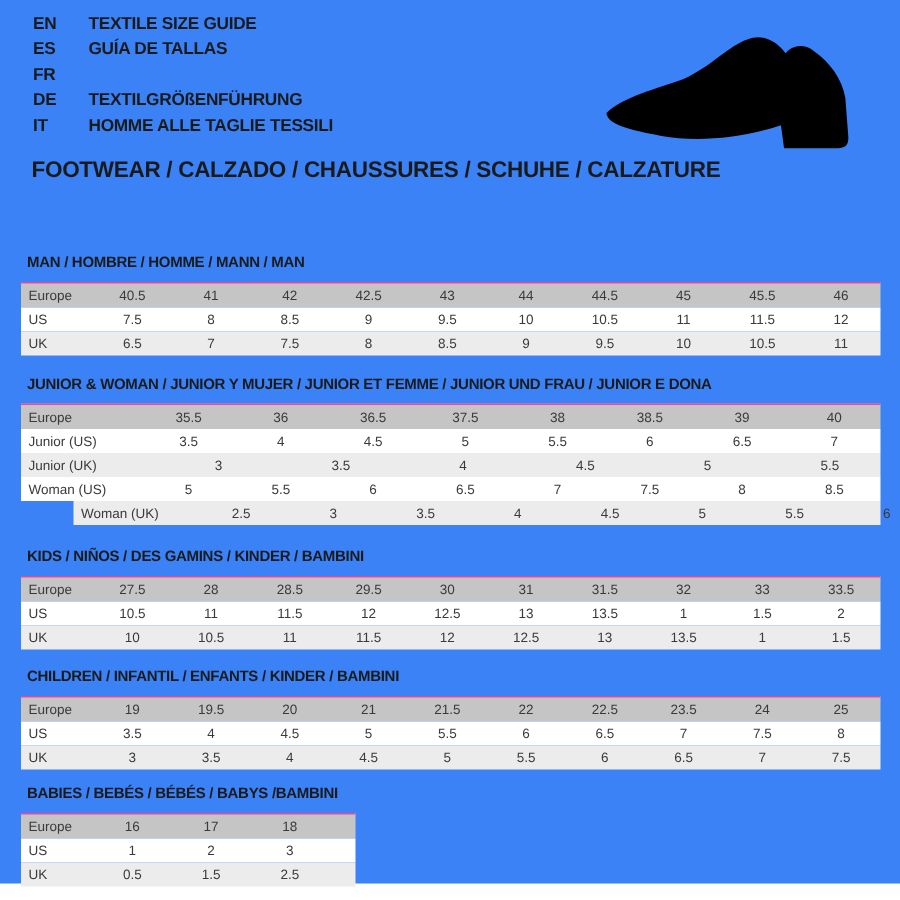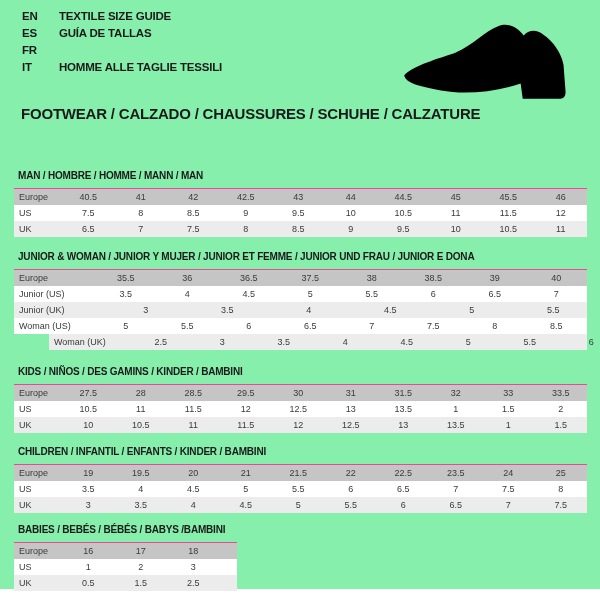--- a/index.html
+++ b/index.html
@@ -3,21 +3,21 @@
 <meta charset="utf-8">
 <style>
   html, body {
     margin: 0; padding: 0;
     width: 600px; height: 600px;
     background: #ffffff;
     font-family: "Liberation Sans", sans-serif;
     color: #1a1a1a;
     overflow: hidden;
   }
-  #page { position: relative; width: 600px; height: 589px; background: #86efac; }
+  #page { position: relative; width: 600px; height: 589px; background: #3b82f6; }
 
   
   #languages { position: absolute; left: 22px; top: 7px; }
   .lang-row { display: flex; height: 17px; align-items: center; }
   .lang-code {
     display: inline-block; width: 37px;
     font-weight: bold; font-size: 11.5px; letter-spacing: -0.2px;
   }
   .lang-title { font-weight: bold; font-size: 11.5px; letter-spacing: -0.2px; white-space: nowrap; }
 
@@ -56,20 +56,24 @@
     <div class="lang-row">
       <span class="lang-code">EN</span>
       <span class="lang-title">TEXTILE SIZE GUIDE</span>
     </div>
     <div class="lang-row">
       <span class="lang-code">ES</span>
       <span class="lang-title">GUÍA DE TALLAS</span>
     </div>
     <div class="lang-row">
       <span class="lang-code">FR</span>
+    </div>
+    <div class="lang-row">
+      <span class="lang-code">DE</span>
+      <span class="lang-title">TEXTILGRÖßENFÜHRUNG</span>
     </div>
     <div class="lang-row">
       <span class="lang-code">IT</span>
       <span class="lang-title">HOMME ALLE TAGLIE TESSILI</span>
     </div>
   </div>
 
   <svg id="shoe" viewBox="0 0 190 88" xmlns="http://www.w3.org/2000/svg" aria-hidden="true">
     <path fill="#000000" d="M12,58
       C22,48 45,42 62,36

